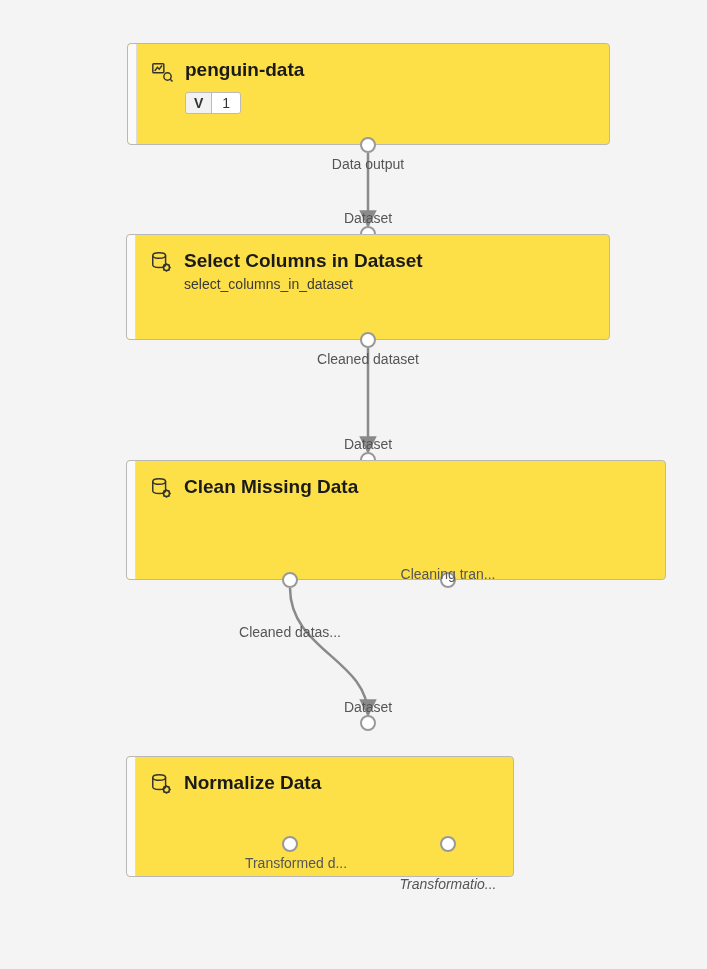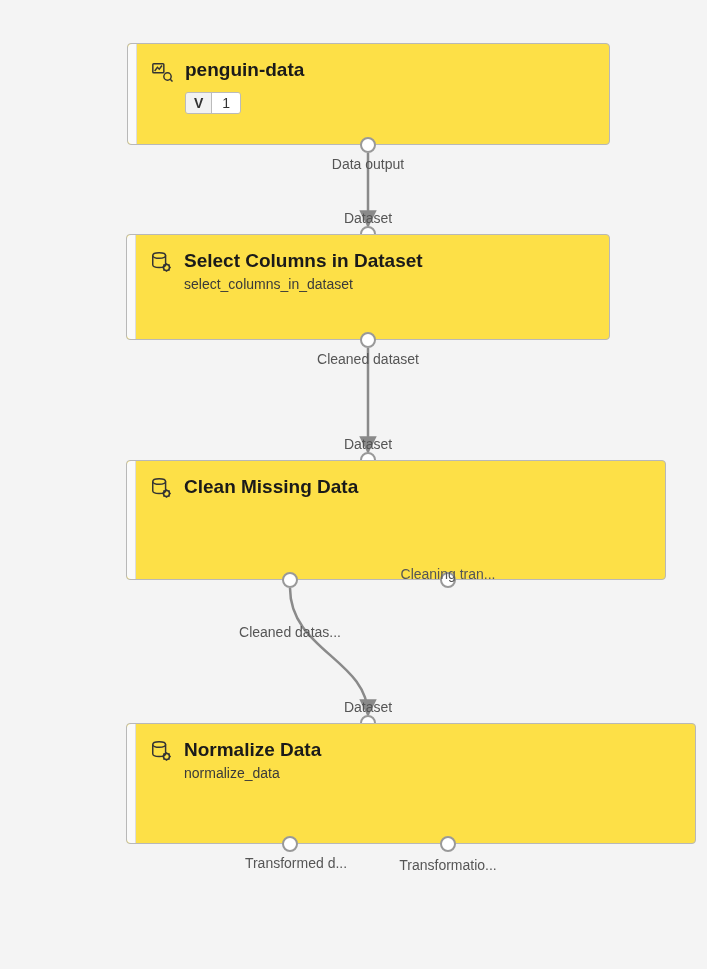--- a/index.html
+++ b/index.html
@@ -188,37 +188,36 @@
       </div>
     </div>
   </div>
   <div class="port" style="left:290px; top:580px;"></div>
   <div class="port" style="left:448px; top:580px;"></div>
   <div class="port-label" style="left:290px; top:591px;margin-top:33px;">Cleaned datas...</div>
   <div class="port-label" style="left:448px; top:566px;">Cleaning tran...</div>
 
   <div class="port-label inlabel" style="left:368px; top:715px;">Dataset</div>
   <div class="port" style="left:368px; top:723px;"></div>
-  <div class="node" style="left:126px; top:723px; width:570px; height:121px;">
+  <div class="node" style="left:126px; top:756px; width:388px; height:121px;">
     <div class="node-accent"></div>
     <div class="node-body">
       <div class="node-head">
         <span class="node-icon">
           <svg width="22" height="22" viewBox="0 0 24 24" fill="none" stroke="#333" stroke-width="1.6">
             <ellipse cx="10" cy="5" rx="7" ry="3"></ellipse>
             <path d="M3 5 V15 a7 3 0 0 0 14 0 V5"></path>
             <circle cx="18" cy="18" r="3.2"></circle>
             <path d="M18 14.8v-1.5M18 21.2v1.5M14.8 18h-1.5M21.2 18h1.5M15.7 15.7l-1-1M20.3 20.3l1 1M15.7 20.3l-1 1M20.3 15.7l1-1"></path>
           </svg>
         </span>
         <div class="node-titles">
           <div class="node-title">Normalize Data</div>
-          <div class="node-sub">normalize_data</div>
         </div>
       </div>
     </div>
   </div>
   <div class="port" style="left:290px; top:844px;"></div>
   <div class="port" style="left:448px; top:844px;"></div>
   <div class="port-label" style="left:296px; top:855px;">Transformed d...</div>
-  <div class="port-label" style="left:448px; top:857px;">Transformatio...</div>
+  <div class="port-label" style="left:448px; top:876px;font-style:italic;">Transformatio...</div>
 
 </div>
 
 </body></html>

